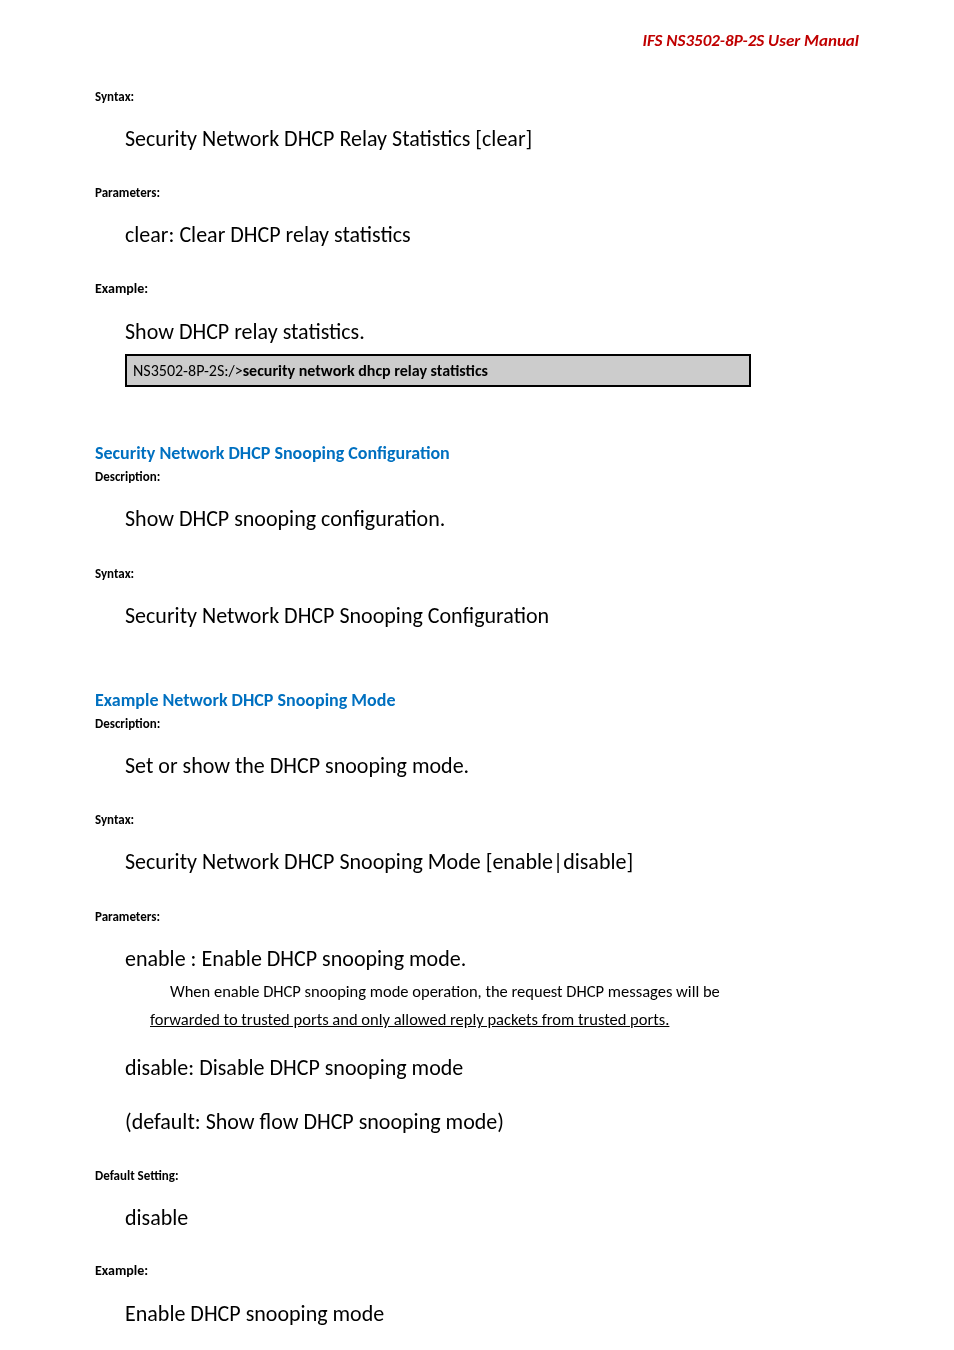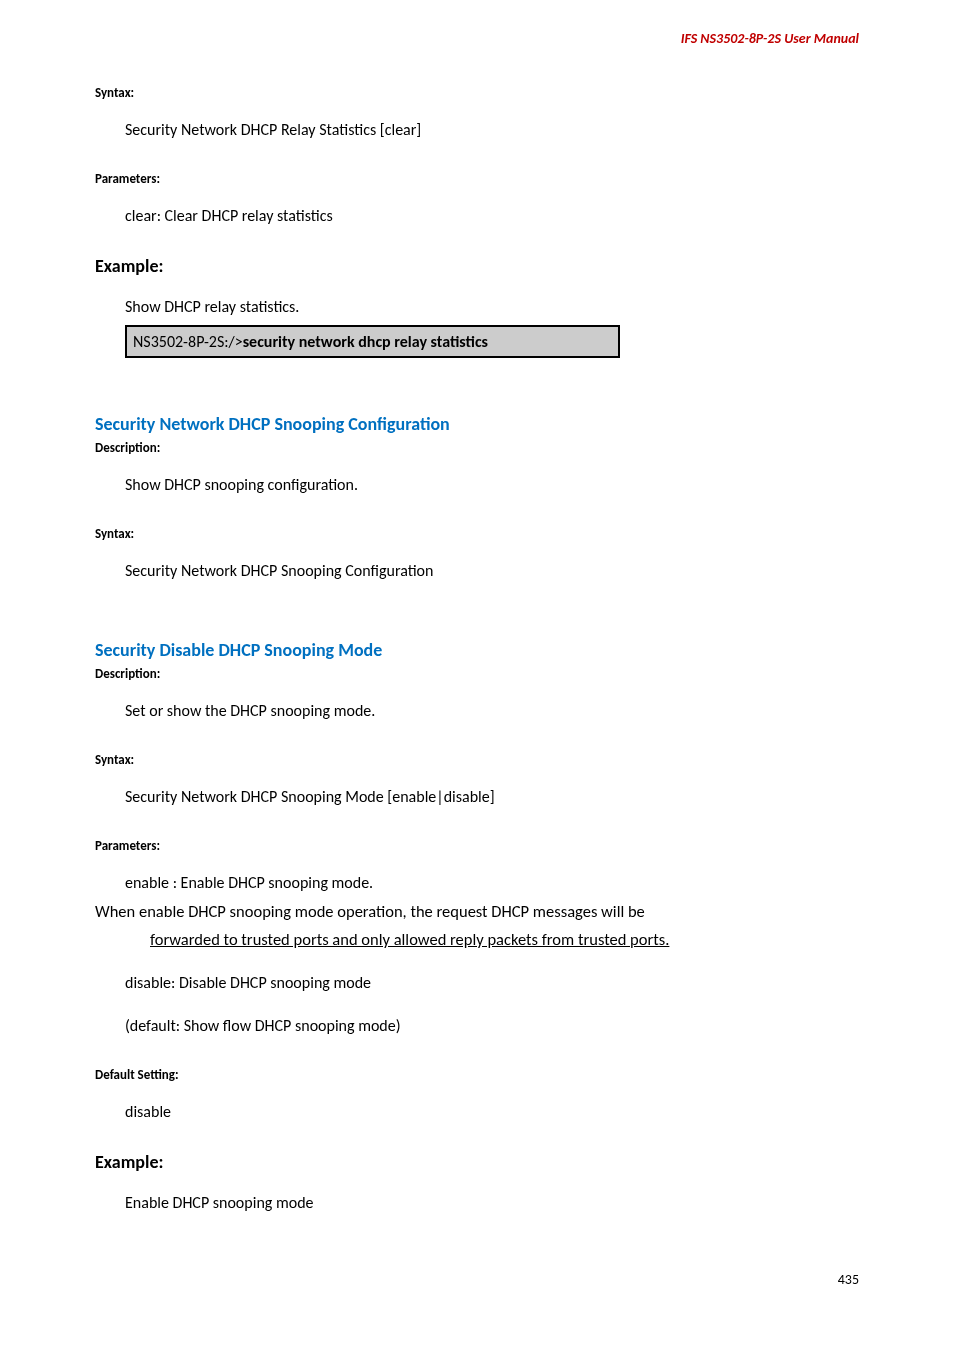--- a/index.html
+++ b/index.html
@@ -9,67 +9,68 @@
     width: 954px;
     margin: 0 auto;
     padding: 30px 95px 30px 95px;
     color: #000;
   }
   .header {
     text-align: right;
     font-style: italic;
     font-weight: bold;
     color: #c00000;
-    font-size: 14px;
+    font-size: 17px;
     margin-bottom: 38px;
   }
   .heading2 {
     color: #0070c0;
     font-weight: bold;
     font-size: 18px;
     margin-top: 55px;
     margin-bottom: 5px;
   }
   .label {
     font-weight: bold;
     font-size: 13px;
     margin-top: 0px;
     margin-bottom: 4px;
   }
   .label.spaced {
     margin-top: 28px;
   }
   .body-text {
-    font-size: 16px;
+    font-size: 22px;
     margin-left: 30px;
     line-height: 1.7;
     margin-top: 16px;
   }
   .body-text .bold {
     font-weight: normal;
   }
   .example-label {
     font-weight: bold;
-    font-size: 18px;
+    font-size: 14px;
     margin-top: 26px;
     margin-bottom: 4px;
   }
   .code-box {
     margin-left: 30px;
     margin-top: 4px;
     border: 2.5px solid #000;
     background: #ccc;
     padding: 5px 6px;
     font-size: 16px;
-    width: 495px;
+    width: 626px;
   }
   .code-box .bold {
     font-weight: bold;
   }
   .indent-sub {
+    margin-left: 75px;
     font-size: 16.5px;
     line-height: 1.7;
   }
   .indent-sub2 {
     margin-left: 55px;
     font-size: 16.5px;
     line-height: 1.7;
     text-decoration: underline;
   }
   .page-num {
@@ -97,21 +98,21 @@
   <span>NS3502-8P-2S:/&gt;</span><span class="bold">security network dhcp relay statistics</span>
 </div>
 
 <div class="heading2">Security Network DHCP Snooping Configuration</div>
 <div class="label">Description:</div>
 <div class="body-text">Show DHCP snooping configuration.</div>
 
 <div class="label spaced">Syntax:</div>
 <div class="body-text">Security Network DHCP Snooping Configuration</div>
 
-<div class="heading2">Security Disable DHCP Snooping Mode</div>
+<div class="heading2">Example Network DHCP Snooping Mode</div>
 <div class="label">Description:</div>
 <div class="body-text">Set or show the DHCP snooping mode.</div>
 
 <div class="label spaced">Syntax:</div>
 <div class="body-text">Security Network DHCP Snooping Mode [enable|disable]</div>
 
 <div class="label spaced">Parameters:</div>
 <div class="body-text">
   <span class="bold">enable</span><span> : Enable DHCP snooping mode.</span>
 </div>

